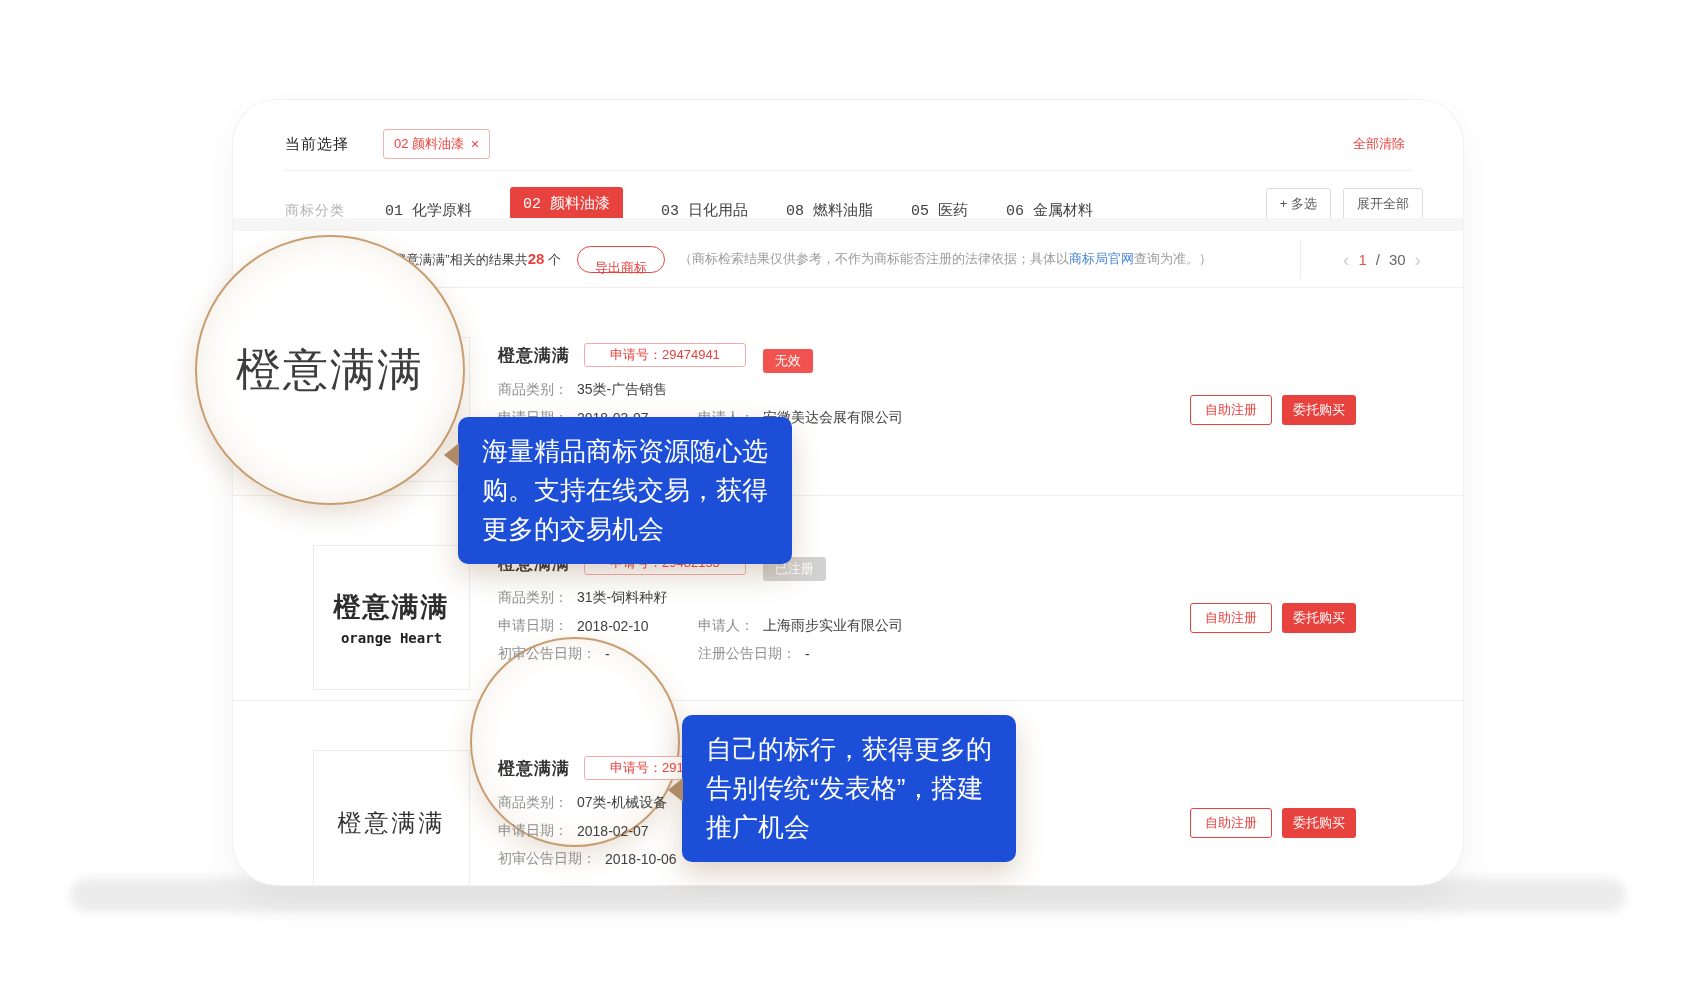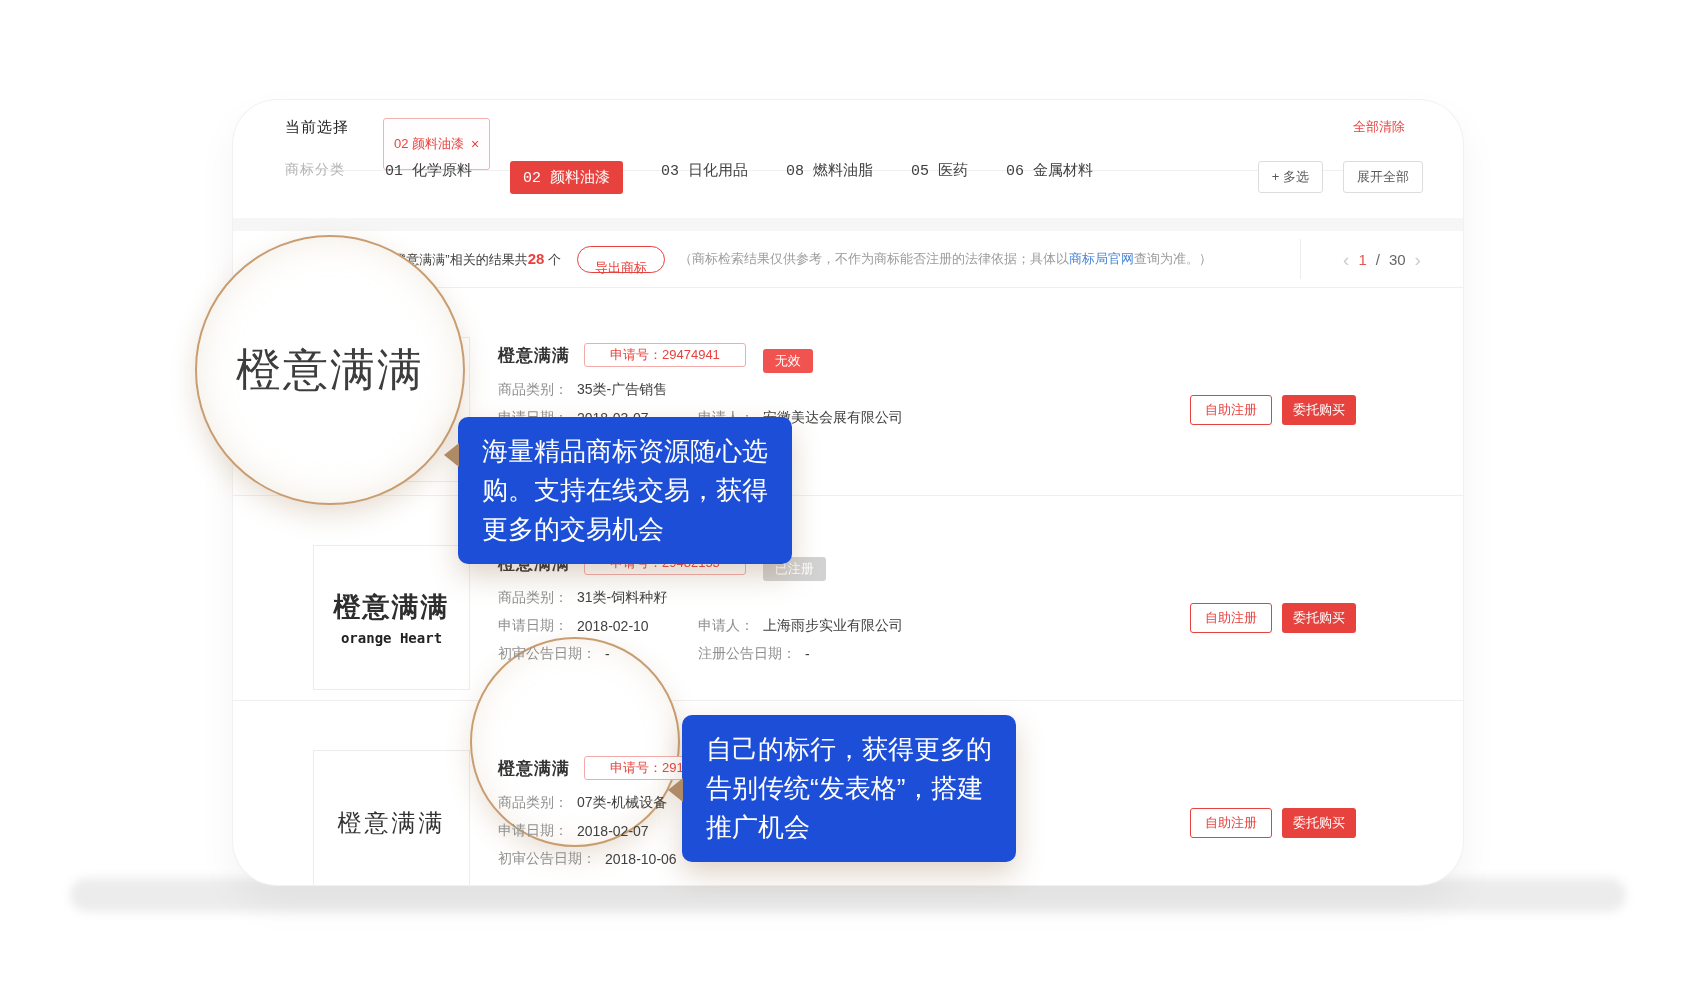--- a/index.html
+++ b/index.html
@@ -9,36 +9,36 @@
 
   .base-shadow { position:absolute; left:70px; top:878px; width:1556px; height:34px;
     border-radius:17px; background:#ececec; filter:blur(5px); }
 
   .window { position:absolute; left:233px; top:100px; width:1230px; height:785px;
     background:#fff; border-radius:44px; overflow:hidden;
     box-shadow:0 0 0 1px #f1f1f1, 0 18px 40px rgba(0,0,0,.05); }
 
   
   .filter-bar { position:absolute; left:52px; right:40px; top:18px; height:52px;
-    display:flex; }
+    display:flex; align-items:center; }
   .fb-label { font-size:15px; color:#262626; letter-spacing:1px; }
   .fb-tag { margin-left:34px; display:inline-flex; align-items:center; gap:7px;
     border:1px solid #f3b2b0; color:#e8423e; background:#fffdfd;
     font-size:13px; padding:5px 10px; border-radius:3px; cursor:pointer; }
   .fb-x { font-size:14px; }
   .fb-clear { margin-left:auto; margin-right:18px; color:#e8423e; font-size:13px; cursor:pointer; }
   .div-a { position:absolute; left:52px; right:52px; top:70px; height:1px; background:#f0f0f0; }
 
   
-  .category-bar { position:absolute; left:52px; right:40px; top:61px; height:48px;
-    display:flex; align-items:flex-start; }
+  .category-bar { position:absolute; left:52px; right:40px; top:72px; height:48px;
+    display:flex; align-items:flex-end; }
   .cat-label { font-size:14px; color:#b3b3b3; margin-right:40px; letter-spacing:1px; }
   .cat-item { font-size:15px; color:#404040; margin-right:38px; cursor:pointer;font-family:Liberation Mono, monospace; }
   .cat-item.selected { background:#e8423e; color:#fff; padding:7px 13px; border-radius:3px; }
-  .cat-right { margin-left:auto; display:flex; gap:20px; }
+  .cat-right { margin-left:auto; display:flex; gap:12px; }
   .ghost-btn { border:1px solid #dcdcdc; background:#fff; color:#595959; font-size:13px;
     padding:6px 13px; border-radius:3px; cursor:pointer; font-family:inherit; }
 
   .section-gap { position:absolute; left:0; right:0; top:118px; height:13px; background:#f6f6f6; }
 
   
   .results-header { position:absolute; left:52px; right:0; top:131px; height:56px;
     display:flex; align-items:center; }
   .rh-text { font-size:13px; color:#404040; white-space:nowrap; }
   .rh-count { color:#e8423e; font-size:15px; font-weight:bold; }

